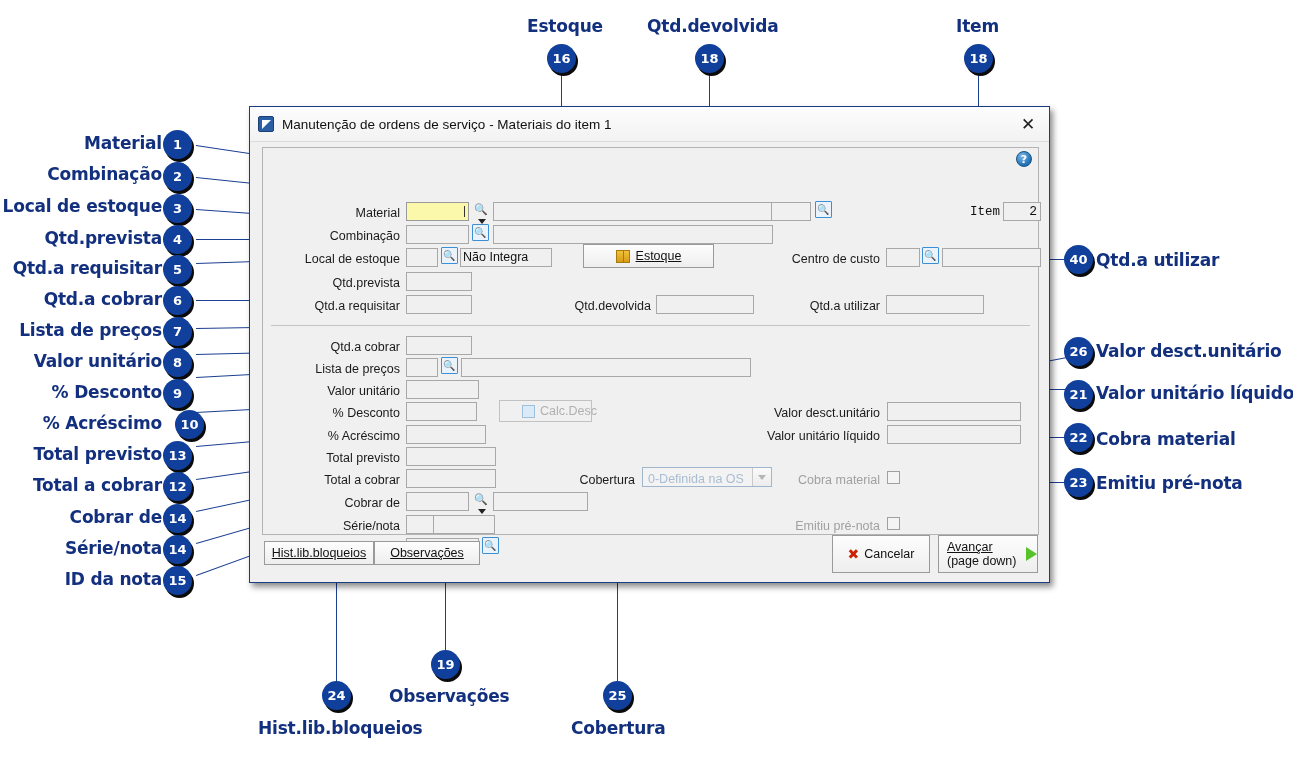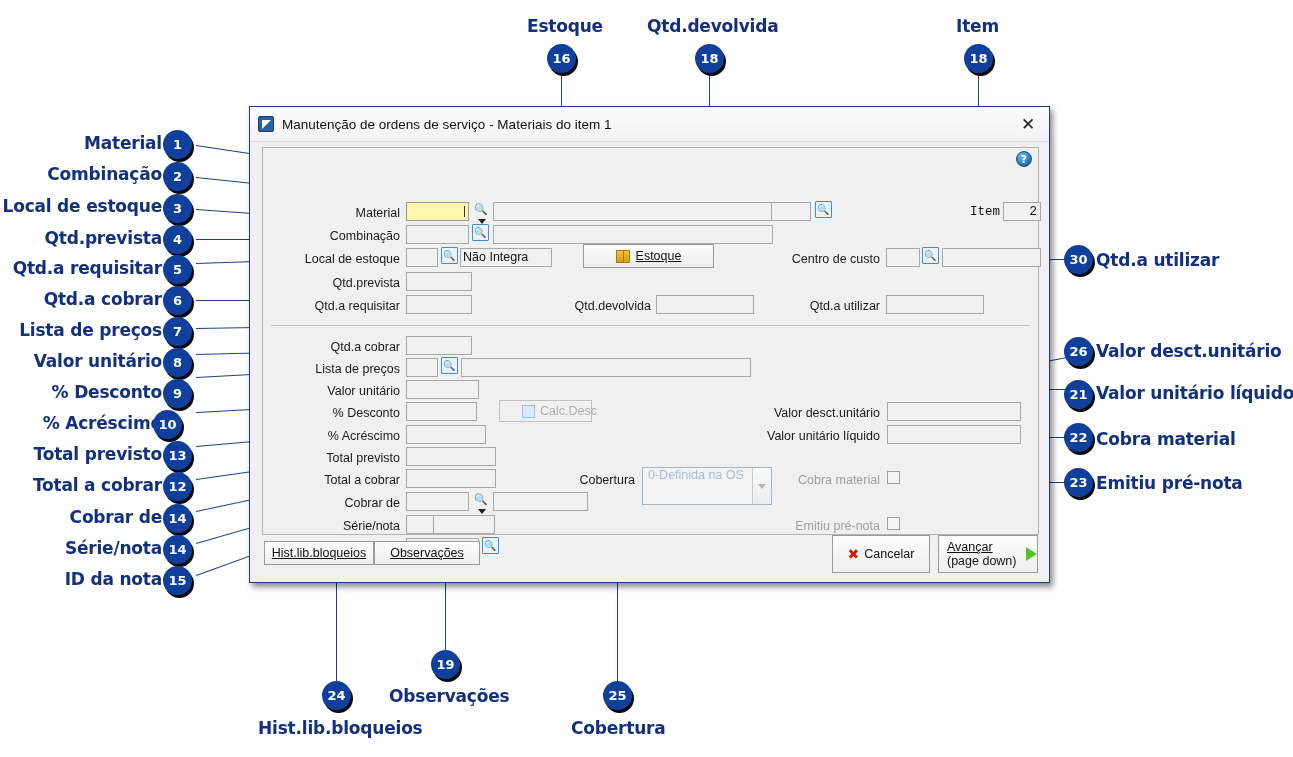--- a/index.html
+++ b/index.html
@@ -210,24 +210,24 @@
     color: #111;
     display: flex; align-items: center; justify-content: center;
     cursor: pointer;
     font-family: "Liberation Sans", sans-serif;
   }
   .btn.dim { color: #b0b0b0; border-color: #c2c2c2; background:#f0f0f0;padding-left:28px; }
   .u { text-decoration: underline; }
 
   .combo {
     position: absolute;
-    height: 38px;
+    height: 20px;
     border: 1px solid #9fb6cc;
     background: #f3f3f3;
-    display: flex; align-items: flex-start;
+    display: flex; align-items: flex-end;
     font-size: 12.5px;
     color: #a9bdd2;
     padding-left: 5px;
     font-family: "Liberation Sans", sans-serif;
   }
   .combo-btn {
     position: absolute;
     right: 0; top: 0; bottom: 0;
     width: 19px;
     border-left: 1px solid #c9c9c9;
@@ -347,21 +347,21 @@
   <div class="callout-label r" style="right:1131px; top:320px;">Lista de preços</div>
   <div class="badge" style="left:163px; top:317px;">7</div>
 
   <div class="callout-label r" style="right:1131px; top:351px;">Valor unitário</div>
   <div class="badge" style="left:163px; top:348px;">8</div>
 
   <div class="callout-label r" style="right:1131px; top:382px;">% Desconto</div>
   <div class="badge" style="left:163px; top:379px;">9</div>
 
   <div class="callout-label r" style="right:1131px; top:413px;">% Acréscimo</div>
-  <div class="badge" style="left:153px; top:410px;">10</div>
+  <div class="badge" style="left:175px; top:410px;">10</div>
 
   <div class="callout-label r" style="right:1131px; top:444px;">Total previsto</div>
   <div class="badge" style="left:163px; top:441px;">13</div>
 
   <div class="callout-label r" style="right:1131px; top:475px;">Total a cobrar</div>
   <div class="badge" style="left:163px; top:472px;">12</div>
 
   <div class="callout-label r" style="right:1131px; top:507px;">Cobrar de</div>
   <div class="badge" style="left:163px; top:504px;">14</div>
 
@@ -373,21 +373,21 @@
 
   <div class="callout-label" style="left:527px; top:16px;">Estoque</div>
   <div class="badge" style="left:547px; top:44px;">16</div>
 
   <div class="callout-label" style="left:647px; top:16px;">Qtd.devolvida</div>
   <div class="badge" style="left:695px; top:44px;">18</div>
 
   <div class="callout-label" style="left:956px; top:16px;">Item</div>
   <div class="badge" style="left:964px; top:44px;">18</div>
 
-  <div class="badge" style="left:1064px; top:245px;">30</div>
+  <div class="badge" style="left:1064px; top:245px;">40</div>
   <div class="callout-label" style="left:1096px; top:250px;">Qtd.a utilizar</div>
 
   <div class="badge" style="left:1064px; top:337px;">26</div>
   <div class="callout-label" style="left:1096px; top:341px;">Valor desct.unitário</div>
 
   <div class="badge" style="left:1064px; top:380px;">21</div>
   <div class="callout-label" style="left:1096px; top:383px;">Valor unitário líquido</div>
 
   <div class="badge" style="left:1064px; top:423px;">22</div>
   <div class="callout-label" style="left:1096px; top:429px;">Cobra material</div>

